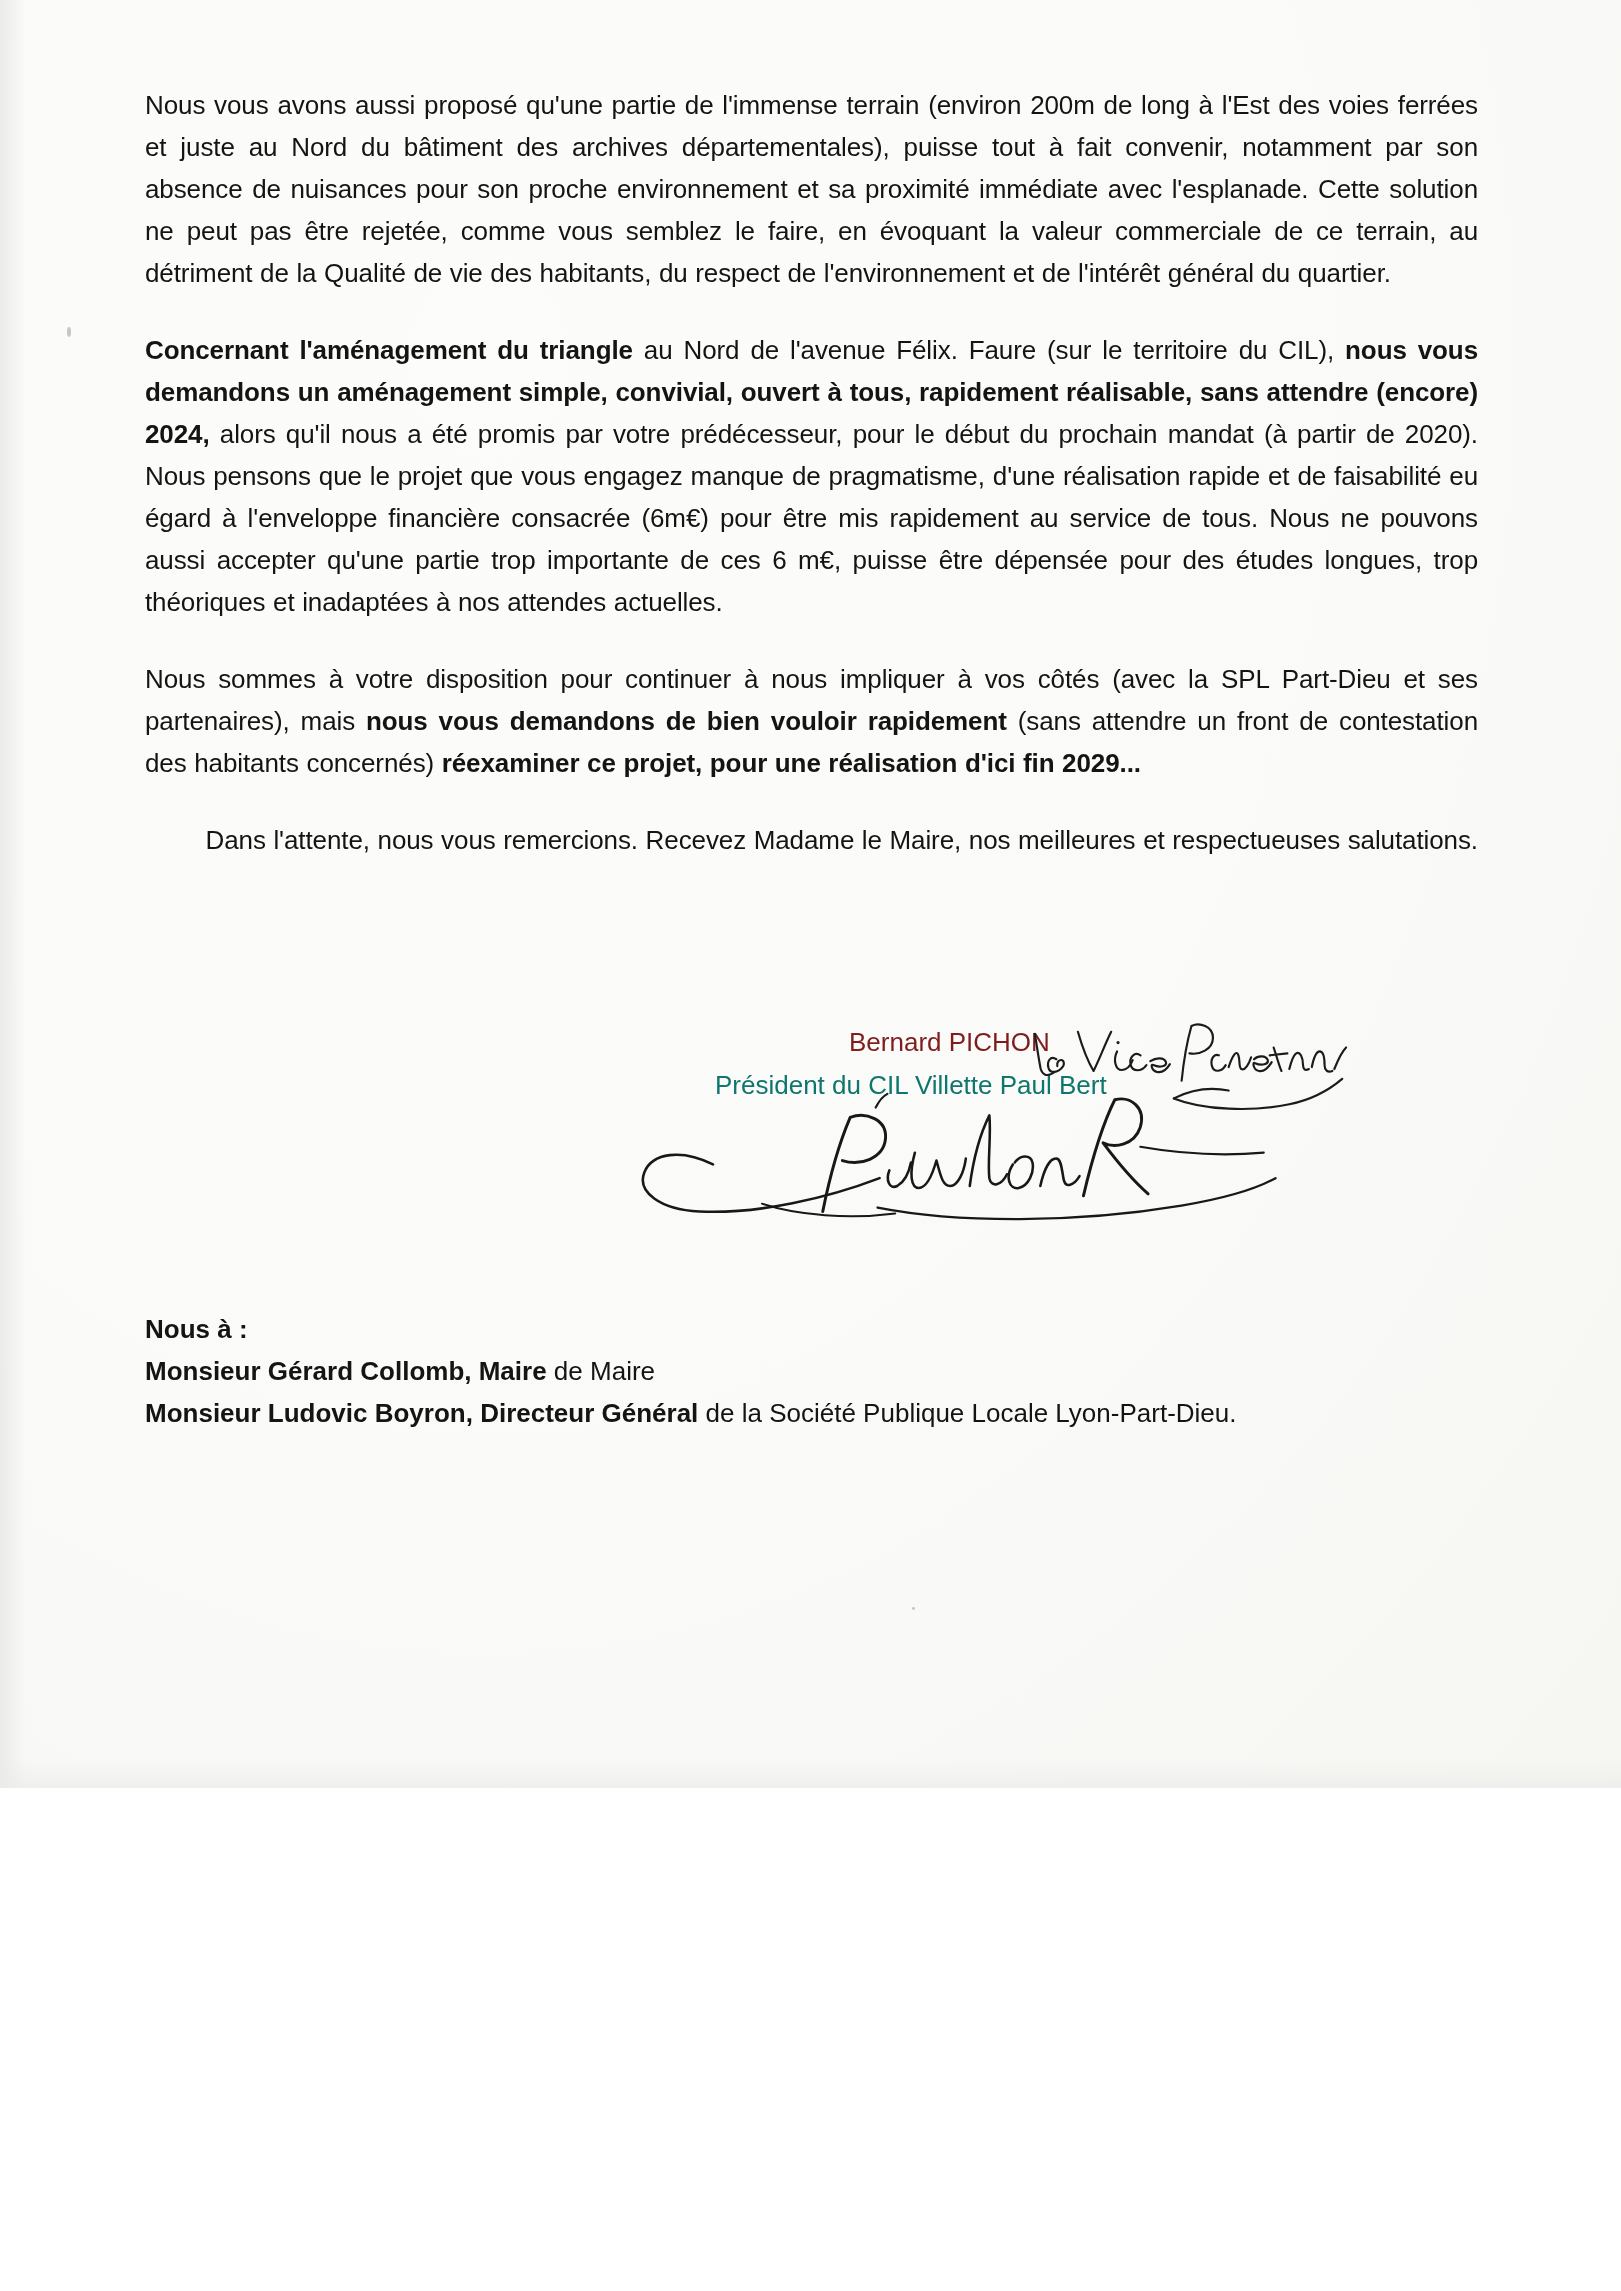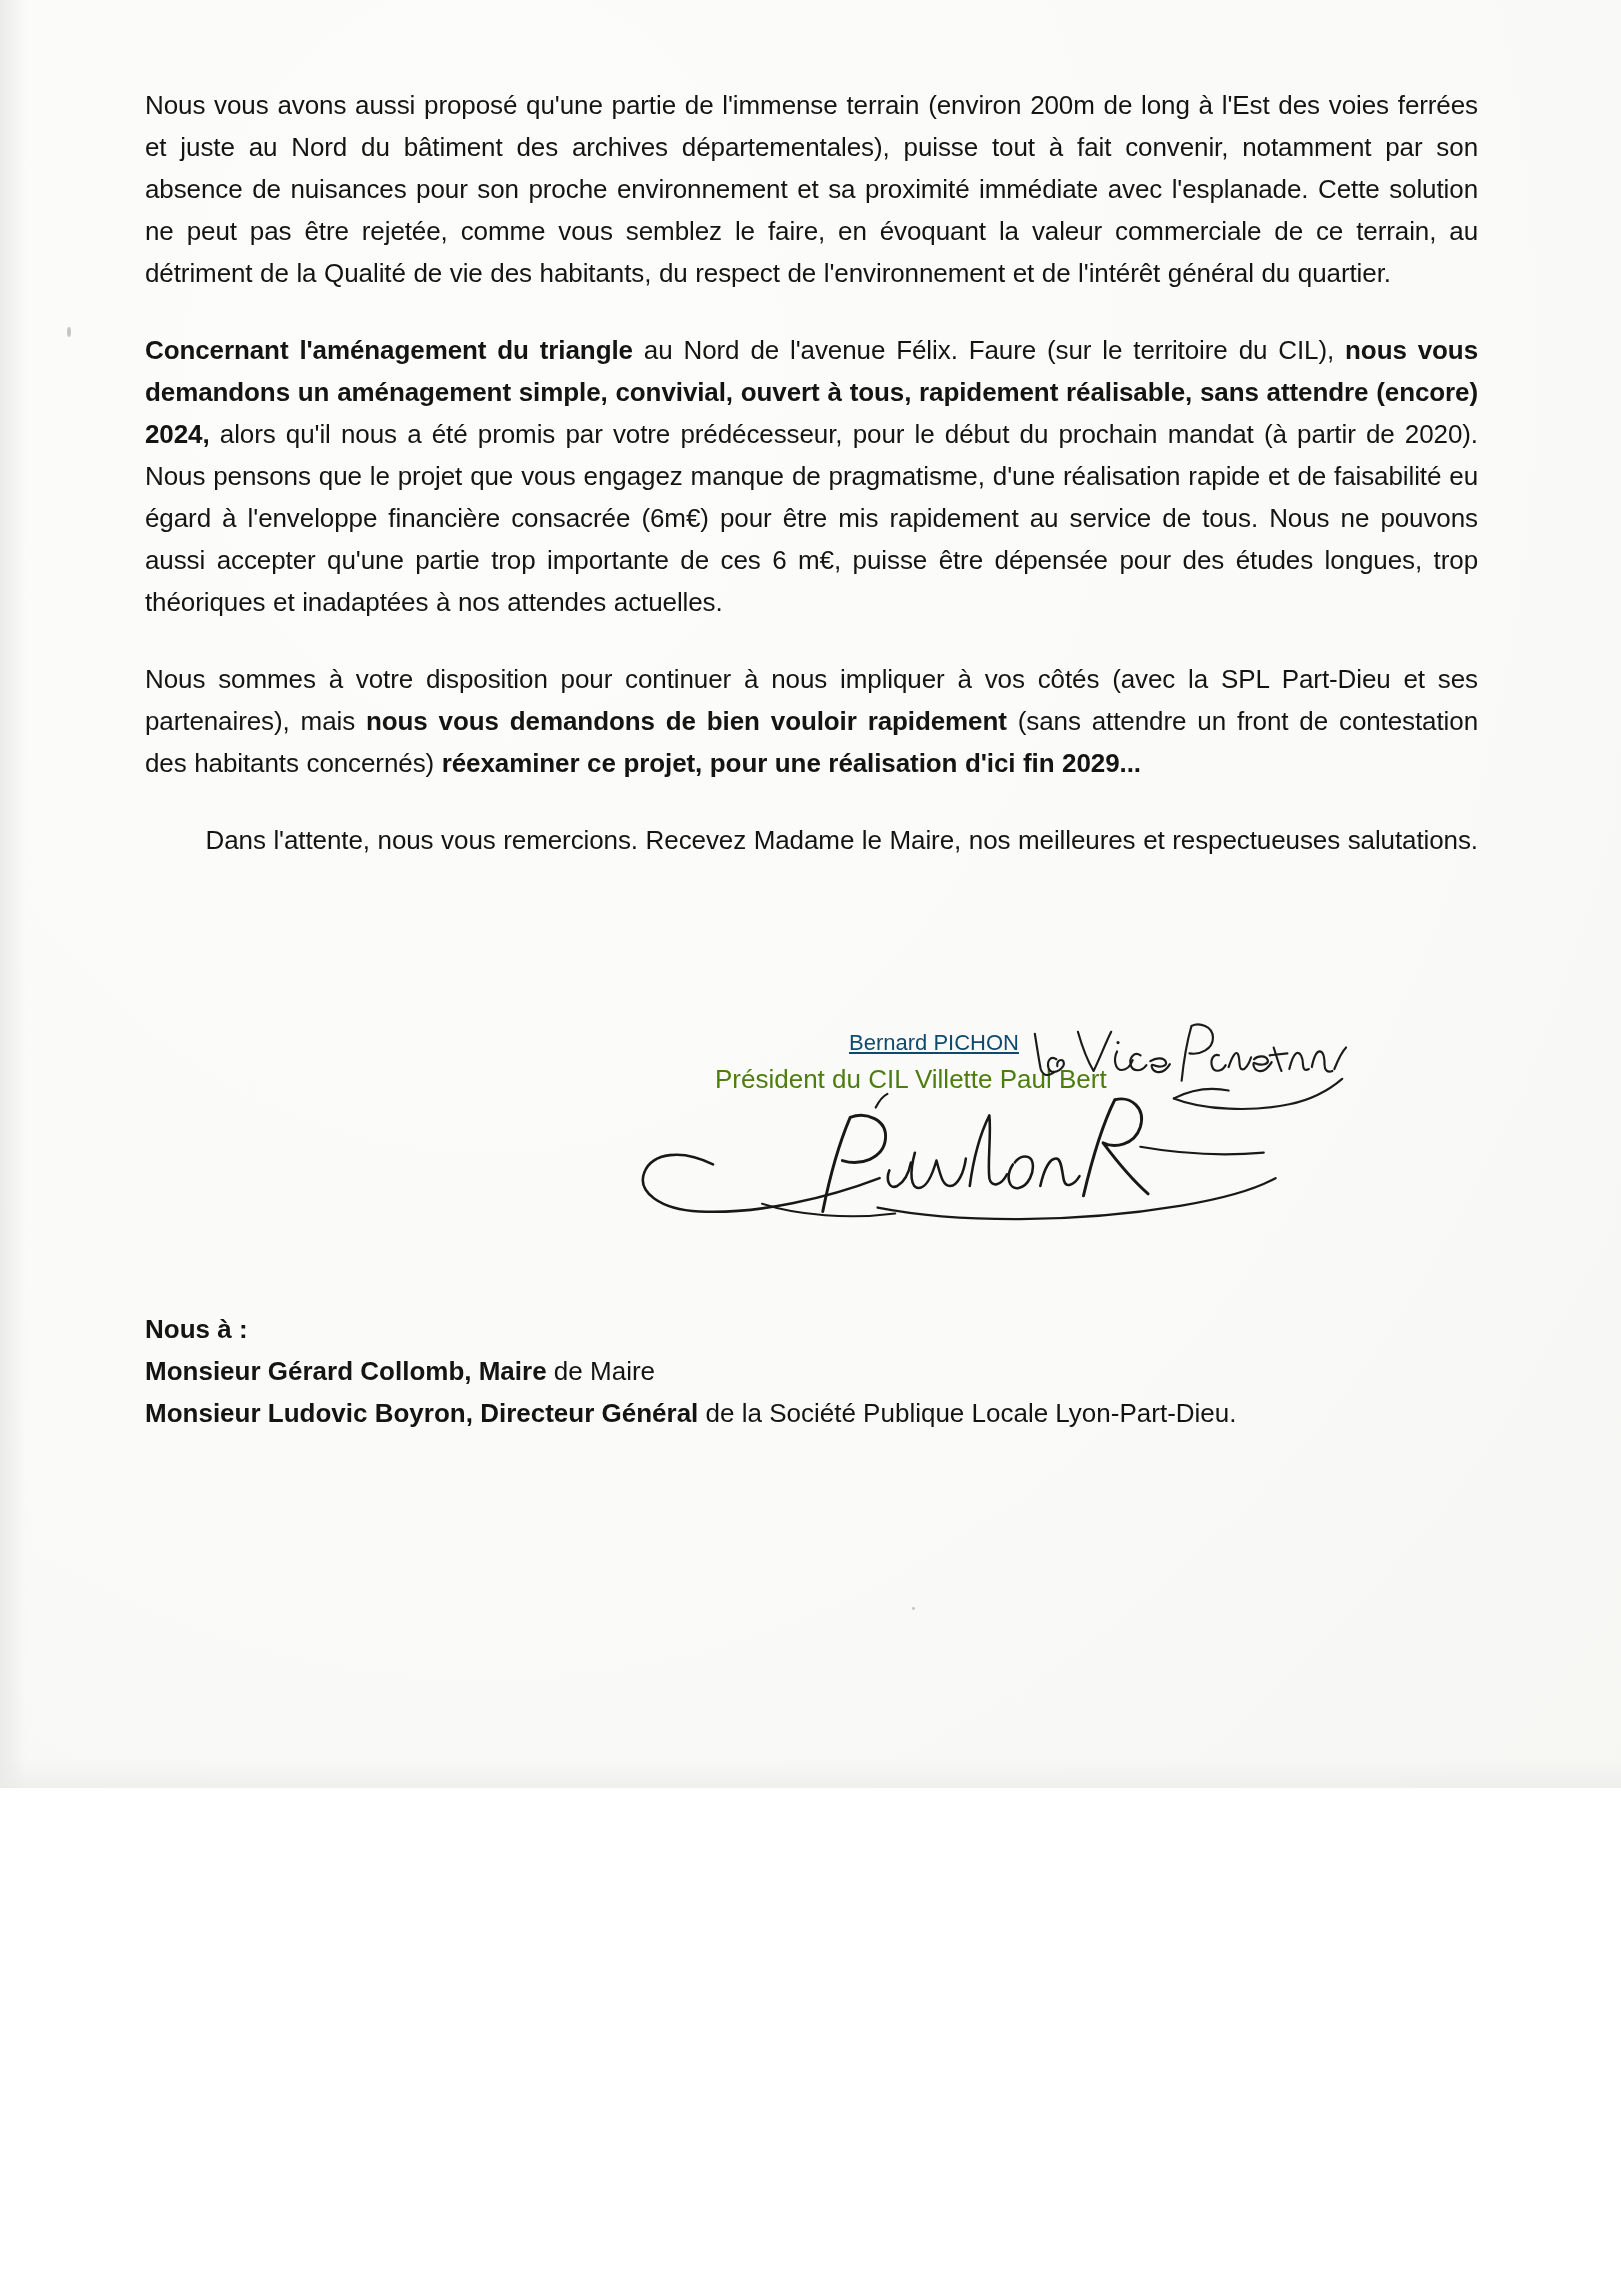--- a/index.html
+++ b/index.html
@@ -67,33 +67,32 @@
     position: absolute;
     left: 145px;
     top: 1010px;
     width: 1333px;
     height: 225px;
   }
   .sig-name {
     position: absolute;
     left: 704px;
     top: 13.7px;
-    font-size: 22px;
+    font-size: 26px;
     line-height: 37px;
-    color: #0c4a6e;
+    color: #7f1d1d;
     white-space: nowrap;
-    text-decoration: underline;
   }
   .sig-title {
     position: absolute;
     left: 570px;
-    top: 51px;
+    top: 57px;
     font-size: 26px;
     line-height: 37px;
-    color: #4d7c0f;
+    color: #0f766e;
     white-space: nowrap;
   }
 
   
   #handwritten-vp {
     position: absolute;
     left: 882px;
     top: 5.9px;
     width: 323px;
     height: 108px;

